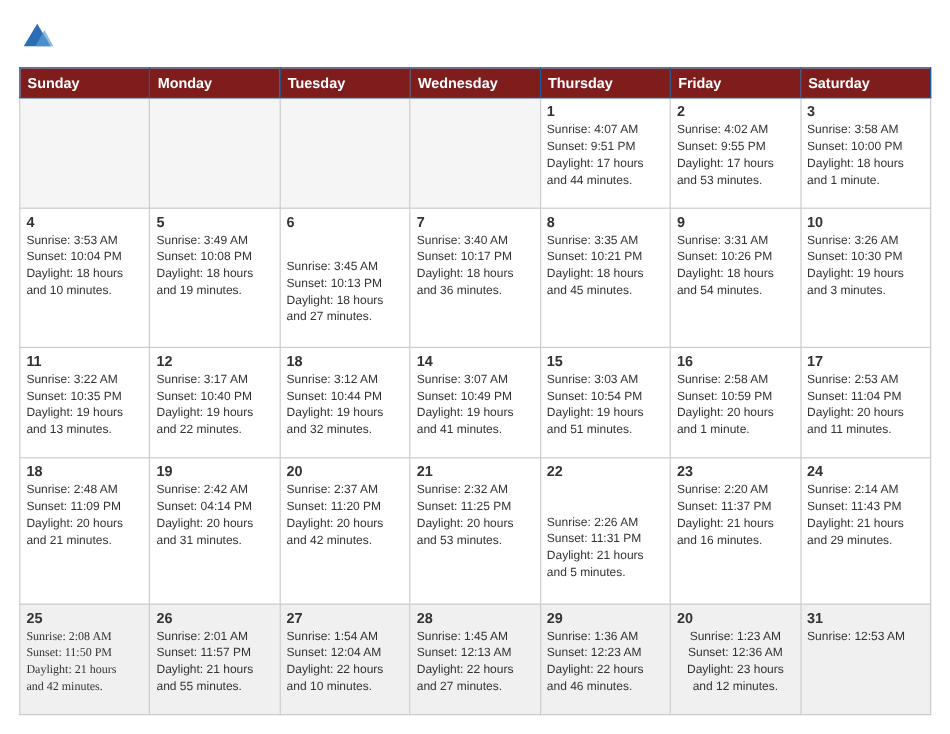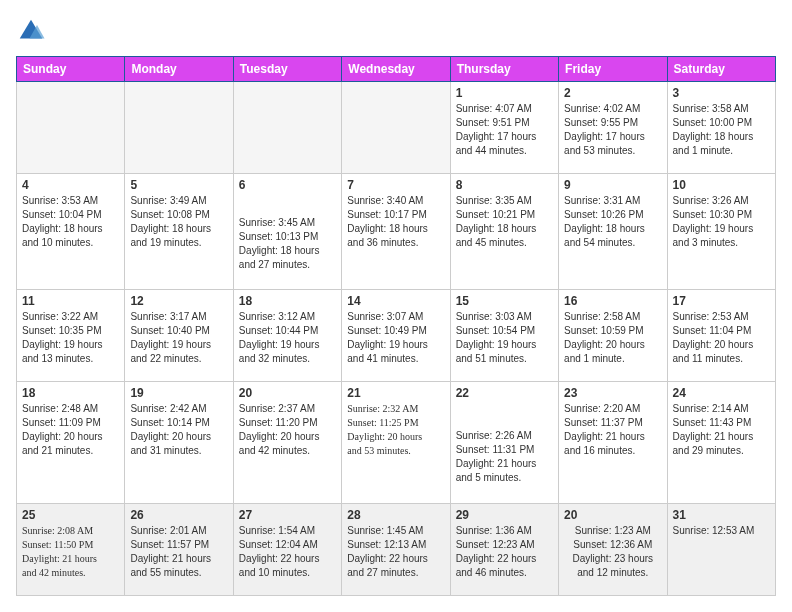--- a/index.html
+++ b/index.html
@@ -62,21 +62,21 @@
       margin-top: 2px;
     }
     .calendar {
       flex: 1;
       border: 1px solid #ccc;
       border-collapse: collapse;
       width: 100%;
       table-layout: fixed;
     }
     .calendar th {
-      background: #d946ef;
+      background: #7f1d1d;
       color: #fff;
       text-align: left;
       padding: 5px 6px;
       font-size: 12px;
       font-weight: bold;
       border: 1px solid #1e5a9a;
     }
     .calendar td {
       vertical-align: top;
       border: 1px solid #ccc;
@@ -274,34 +274,34 @@
           <td>
             <span class="day-number">18</span>
             <div class="day-info" style="white-space: pre-line;">Sunrise: 2:48 AM
 Sunset: 11:09 PM
 Daylight: 20 hours
 and 21 minutes.</div>
           </td>
           <td>
             <span class="day-number">19</span>
             <div class="day-info" style="white-space: pre-line;">Sunrise: 2:42 AM
-Sunset: 10:14 PM
+Sunset: 04:14 PM
 Daylight: 20 hours
 and 31 minutes.</div>
           </td>
           <td>
             <span class="day-number">20</span>
             <div class="day-info" style="white-space: pre-line;">Sunrise: 2:37 AM
 Sunset: 11:20 PM
 Daylight: 20 hours
 and 42 minutes.</div>
           </td>
           <td>
             <span class="day-number">21</span>
-            <div class="day-info" style="white-space: pre-line; font-family: Liberation Serif, serif;">Sunrise: 2:32 AM
+            <div class="day-info" style="white-space: pre-line;">Sunrise: 2:32 AM
 Sunset: 11:25 PM
 Daylight: 20 hours
 and 53 minutes.</div>
           </td>
           <td>
             <span class="day-number">22</span>
             <div class="day-info" style="white-space: pre-line; margin-top: 29px;">Sunrise: 2:26 AM
 Sunset: 11:31 PM
 Daylight: 21 hours
 and 5 minutes.</div>

